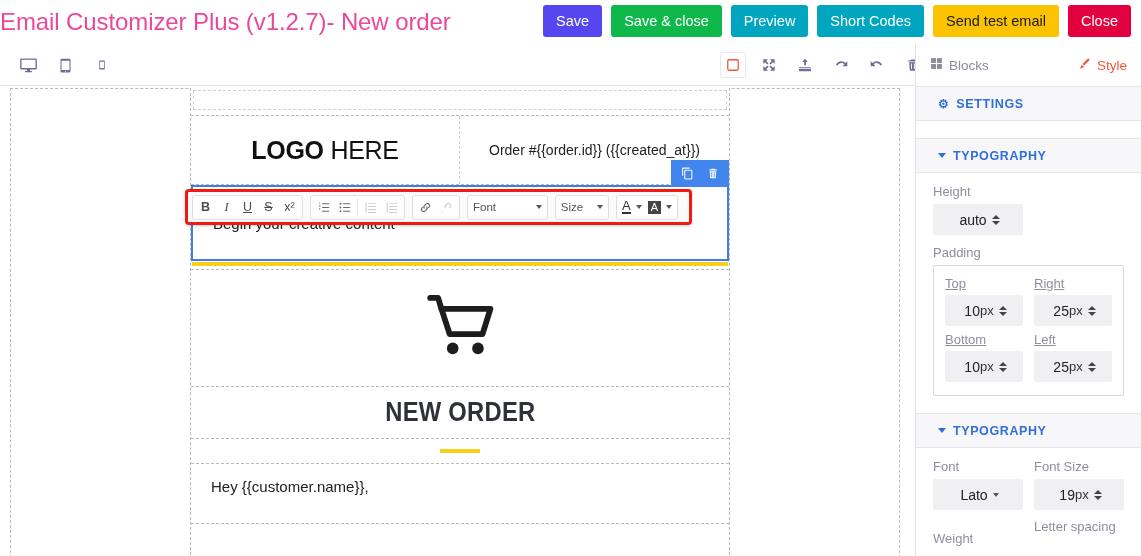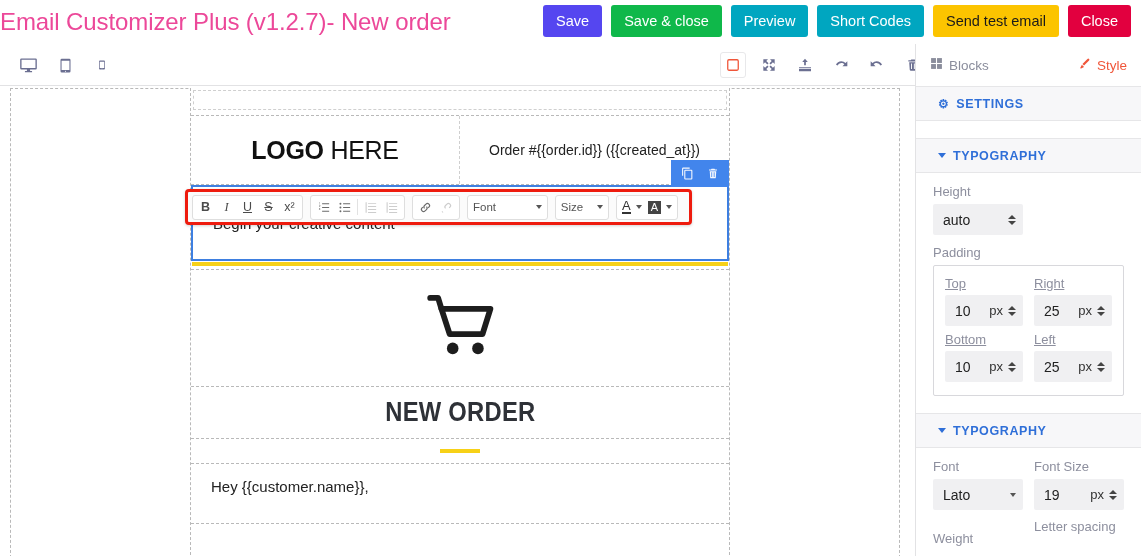--- a/index.html
+++ b/index.html
@@ -262,21 +262,21 @@
   .panel-head.sub { background: #f7f7f9; }
   .panel-spacer { height: 17px; background:#fff; }
   .panel-section { padding: 11px 17px 0 17px; }
   .field-label {
     font-size: 13px; color: #8d8f9e; margin-bottom: 5px;
   }
   .ctrl {
     background: #f0f0f2;
     border: 0; border-radius: 2px;
     height: 31px;
-    display: flex; align-items: center; justify-content: space-between;
+    display: flex; align-items: center; justify-content: center;
     padding: 0 7px 0 10px;
     font-size: 14px; color: #222;
     cursor: pointer;
   }
   .unit { font-size: 13px; color: #333; }
   .spin { display:flex; flex-direction:column; gap:2px; margin-left:5px; }
   .spin i { width:0;height:0;border-left:4px solid transparent;border-right:4px solid transparent; }
   .spin .up { border-bottom:4.5px solid #444; }
   .spin .dn { border-top:4.5px solid #444; }
   .ctrl-right { display:flex; align-items:center; }

